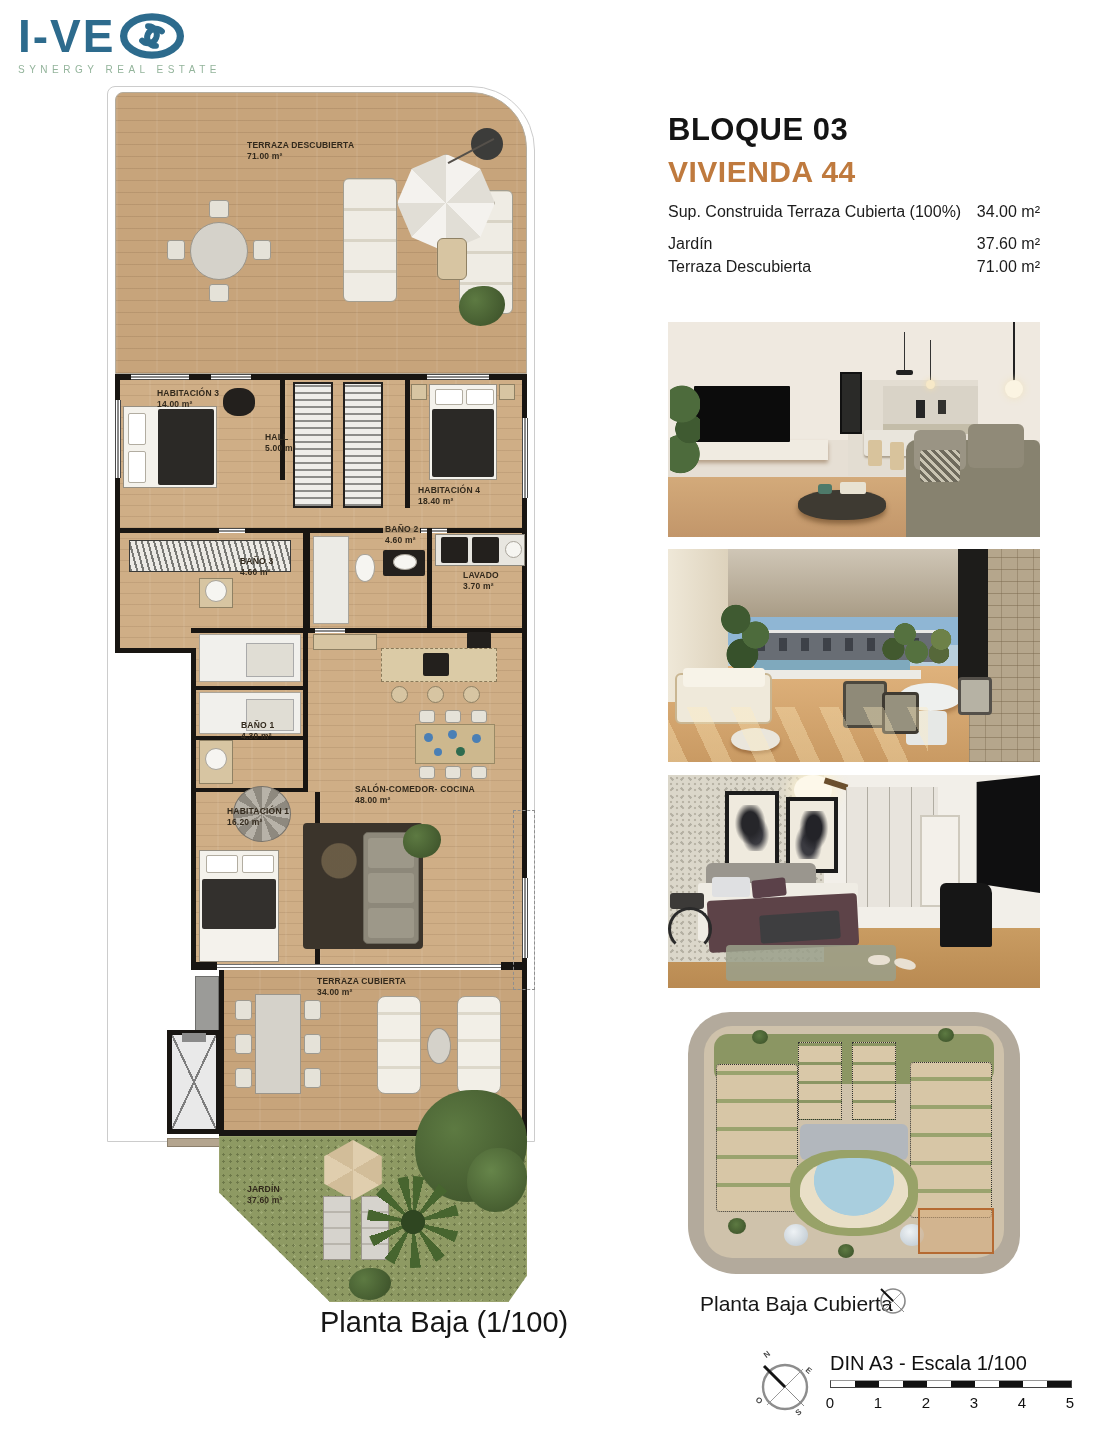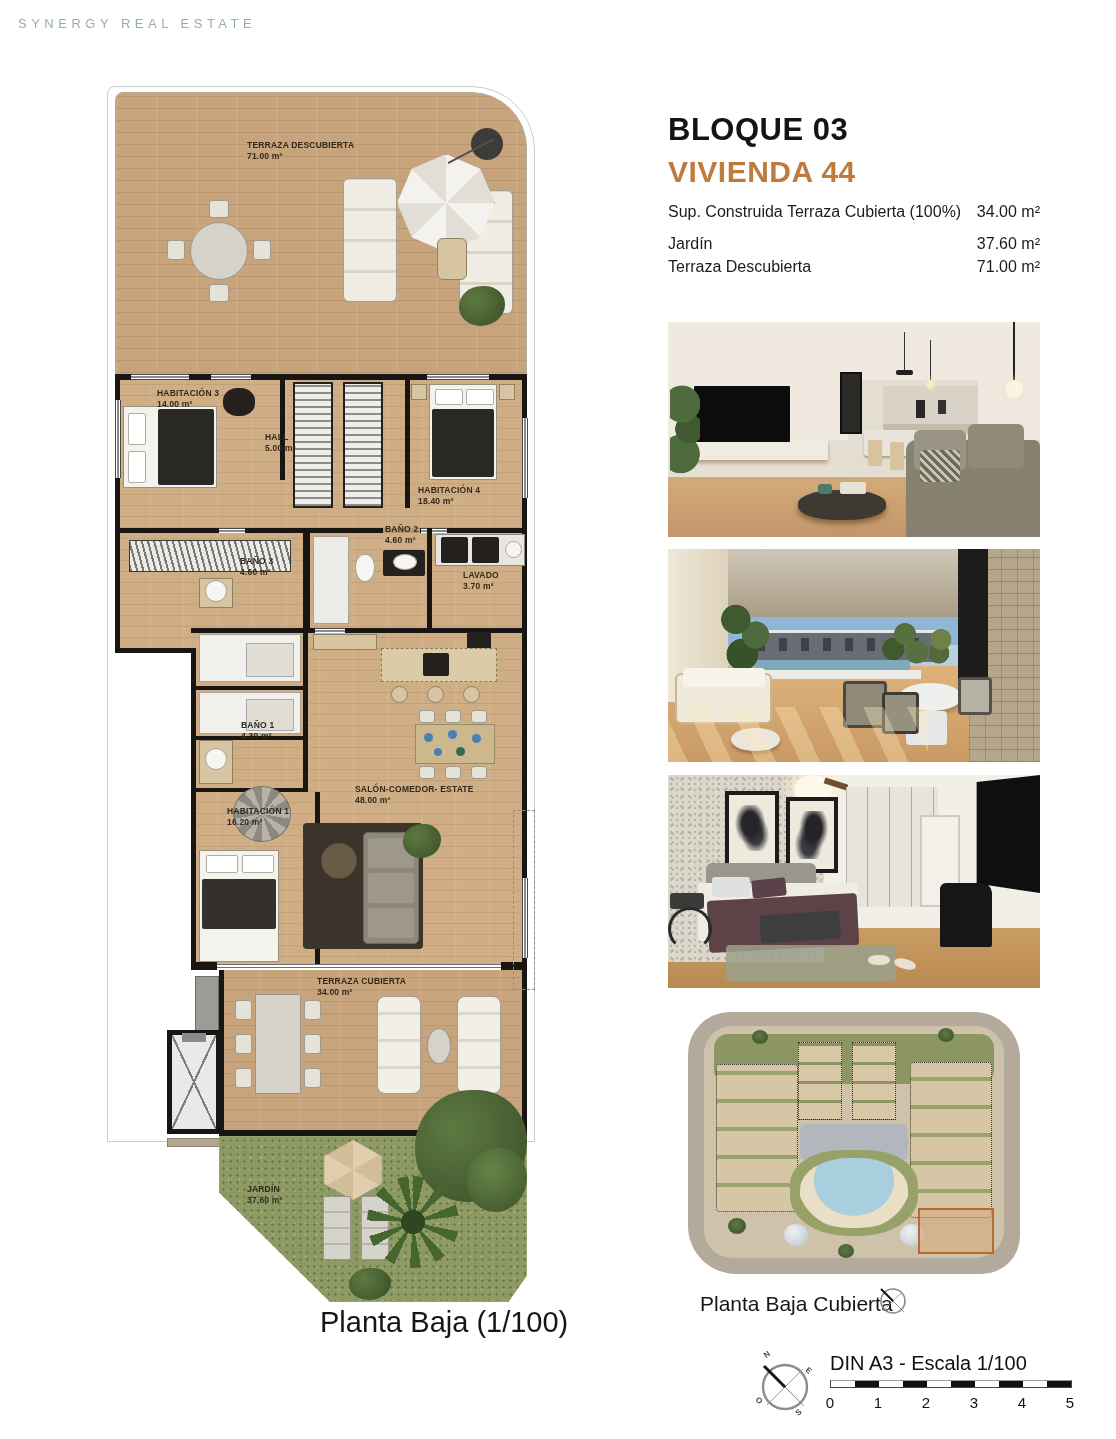--- a/index.html
+++ b/index.html
@@ -3,21 +3,21 @@
 <meta charset="utf-8">
 <style>
   html,body{margin:0;padding:0;}
   body{
     width:1116px;height:1439px;position:relative;background:#ffffff;
     font-family:"Liberation Sans", sans-serif;color:#1c1c1c;overflow:hidden;
   }
   .abs{position:absolute;box-sizing:border-box;}
   
   .logo-text{font-weight:700;font-size:46px;letter-spacing:2px;color:#2d6b8d;line-height:1;}
-  .logo-tag{font-size:13px;letter-spacing:4.5px;color:#93b49b;font-weight:500;}
+  .logo-tag{font-size:10px;letter-spacing:4.5px;color:#93b49b;font-weight:500;}
   
   .h-block{font-size:31px;font-weight:800;color:#141414;letter-spacing:.5px;}
   .h-unit{font-size:30px;font-weight:800;color:#bf7a3e;letter-spacing:.5px;}
   .arearow{display:flex;justify-content:space-between;font-size:16px;padding:2.5px 0;}
   .arearow.bold{font-weight:700;}
   .arearow.gap{margin-top:9px;}
   
   .plan{left:115px;top:88px;width:420px;height:1215px;}
   .wood{background-color:#c7a47b;background-image:
     repeating-linear-gradient(90deg, rgba(255,255,255,.06) 0 2px, rgba(0,0,0,0) 2px 40px),
@@ -57,20 +57,28 @@
   .sb-bar div{width:24px;height:100%;}
   .sb-bar .b{background:#111;}
   .sb-bar .w{background:#fff;}
   .sb-tick{position:absolute;font-size:15px;color:#111;transform:translateX(-50%);}
   .cmp-letter{position:absolute;font-size:8px;color:#444;font-weight:600;}
 </style>
 </head>
 <body>
 
 <div class="abs" style="left:18px;top:12px;">
+  <div style="display:flex;align-items:center;">
+    <span class="logo-text">I-VE</span>
+    <svg width="66" height="48" viewBox="0 0 100 72" style="margin-left:4px;">
+      <ellipse cx="50" cy="36" rx="43" ry="29" fill="none" stroke="#2d6b8d" stroke-width="11"></ellipse>
+      <path d="M44 21 a13 13 0 1 1 -9 22" fill="none" stroke="#2d6b8d" stroke-width="9" stroke-linecap="round"></path>
+      <path d="M56 51 a13 13 0 1 1 9 -22" fill="none" stroke="#2d6b8d" stroke-width="9" stroke-linecap="round"></path>
+    </svg>
+  </div>
   <div class="logo-tag" style="margin-top:4px;">SYNERGY REAL ESTATE</div>
 </div>
 
 <div class="abs plan">
 
   <div class="abs" style="left:-8px;top:-2px;width:428px;height:1056px;border:1px solid #cccccc;border-radius:8px 64px 0 0;"></div>
 
   <div class="abs wood" style="left:0;top:4px;width:412px;height:282px;border:1px solid #b4ad9f;border-radius:8px 56px 0 0;"></div>
   <div class="rlabel" style="left:132px;top:52px;">
     <span>TERRAZA DESCUBIERTA</span><br>
@@ -255,21 +263,21 @@
   <div class="rlabel" style="left:348px;top:482px;">
     <span>LAVADO</span><br><span class="ar">3.70 m²</span>
   </div>
   <div class="rlabel" style="left:126px;top:632px;">
     <span>BAÑO 1</span><br><span class="ar">4.30 m²</span>
   </div>
   <div class="rlabel" style="left:112px;top:688px;margin-top:30px;">
     <span>HABITACIÓN 1</span><br><span class="ar">16.20 m²</span>
   </div>
   <div class="rlabel" style="left:240px;top:696px;">
-    <span>SALÓN-COMEDOR- ESTATE</span><br><span class="ar">48.00 m²</span>
+    <span>SALÓN-COMEDOR- COCINA</span><br><span class="ar">48.00 m²</span>
   </div>
   <div class="rlabel" style="left:202px;top:888px;">
     <span>TERRAZA CUBIERTA</span><br><span class="ar">34.00 m²</span>
   </div>
   <div class="rlabel" style="left:132px;top:1096px;">
     <span>JARDÍN</span><br><span class="ar">37.60 m²</span>
   </div>
 </div>
 
 <div class="abs caption" style="left:320px;top:1306px;">Planta Baja (1/100)</div>

